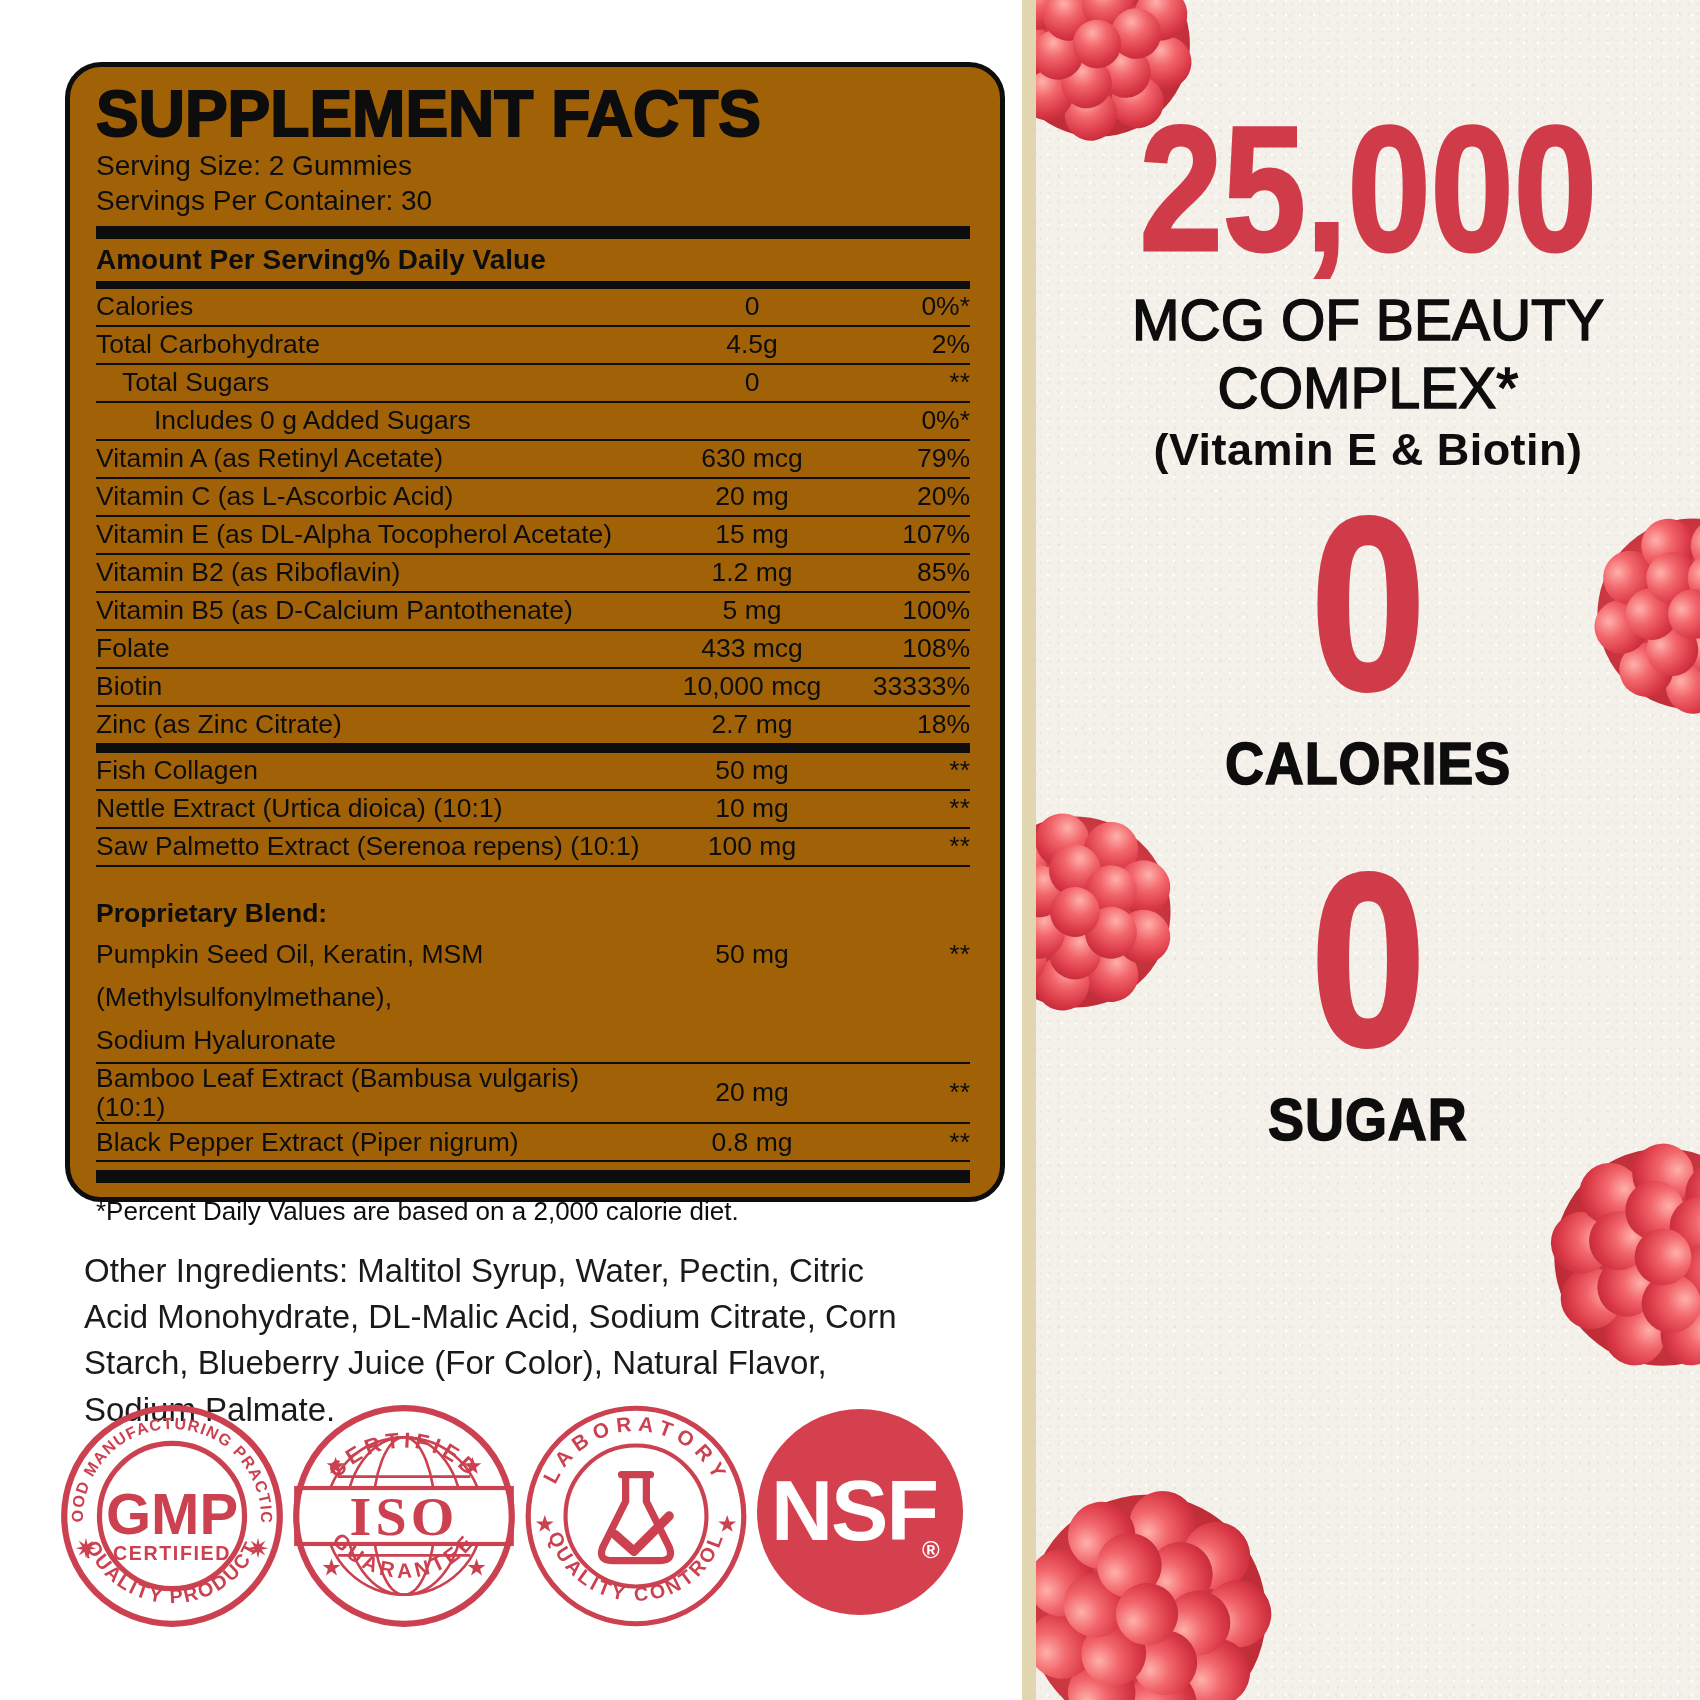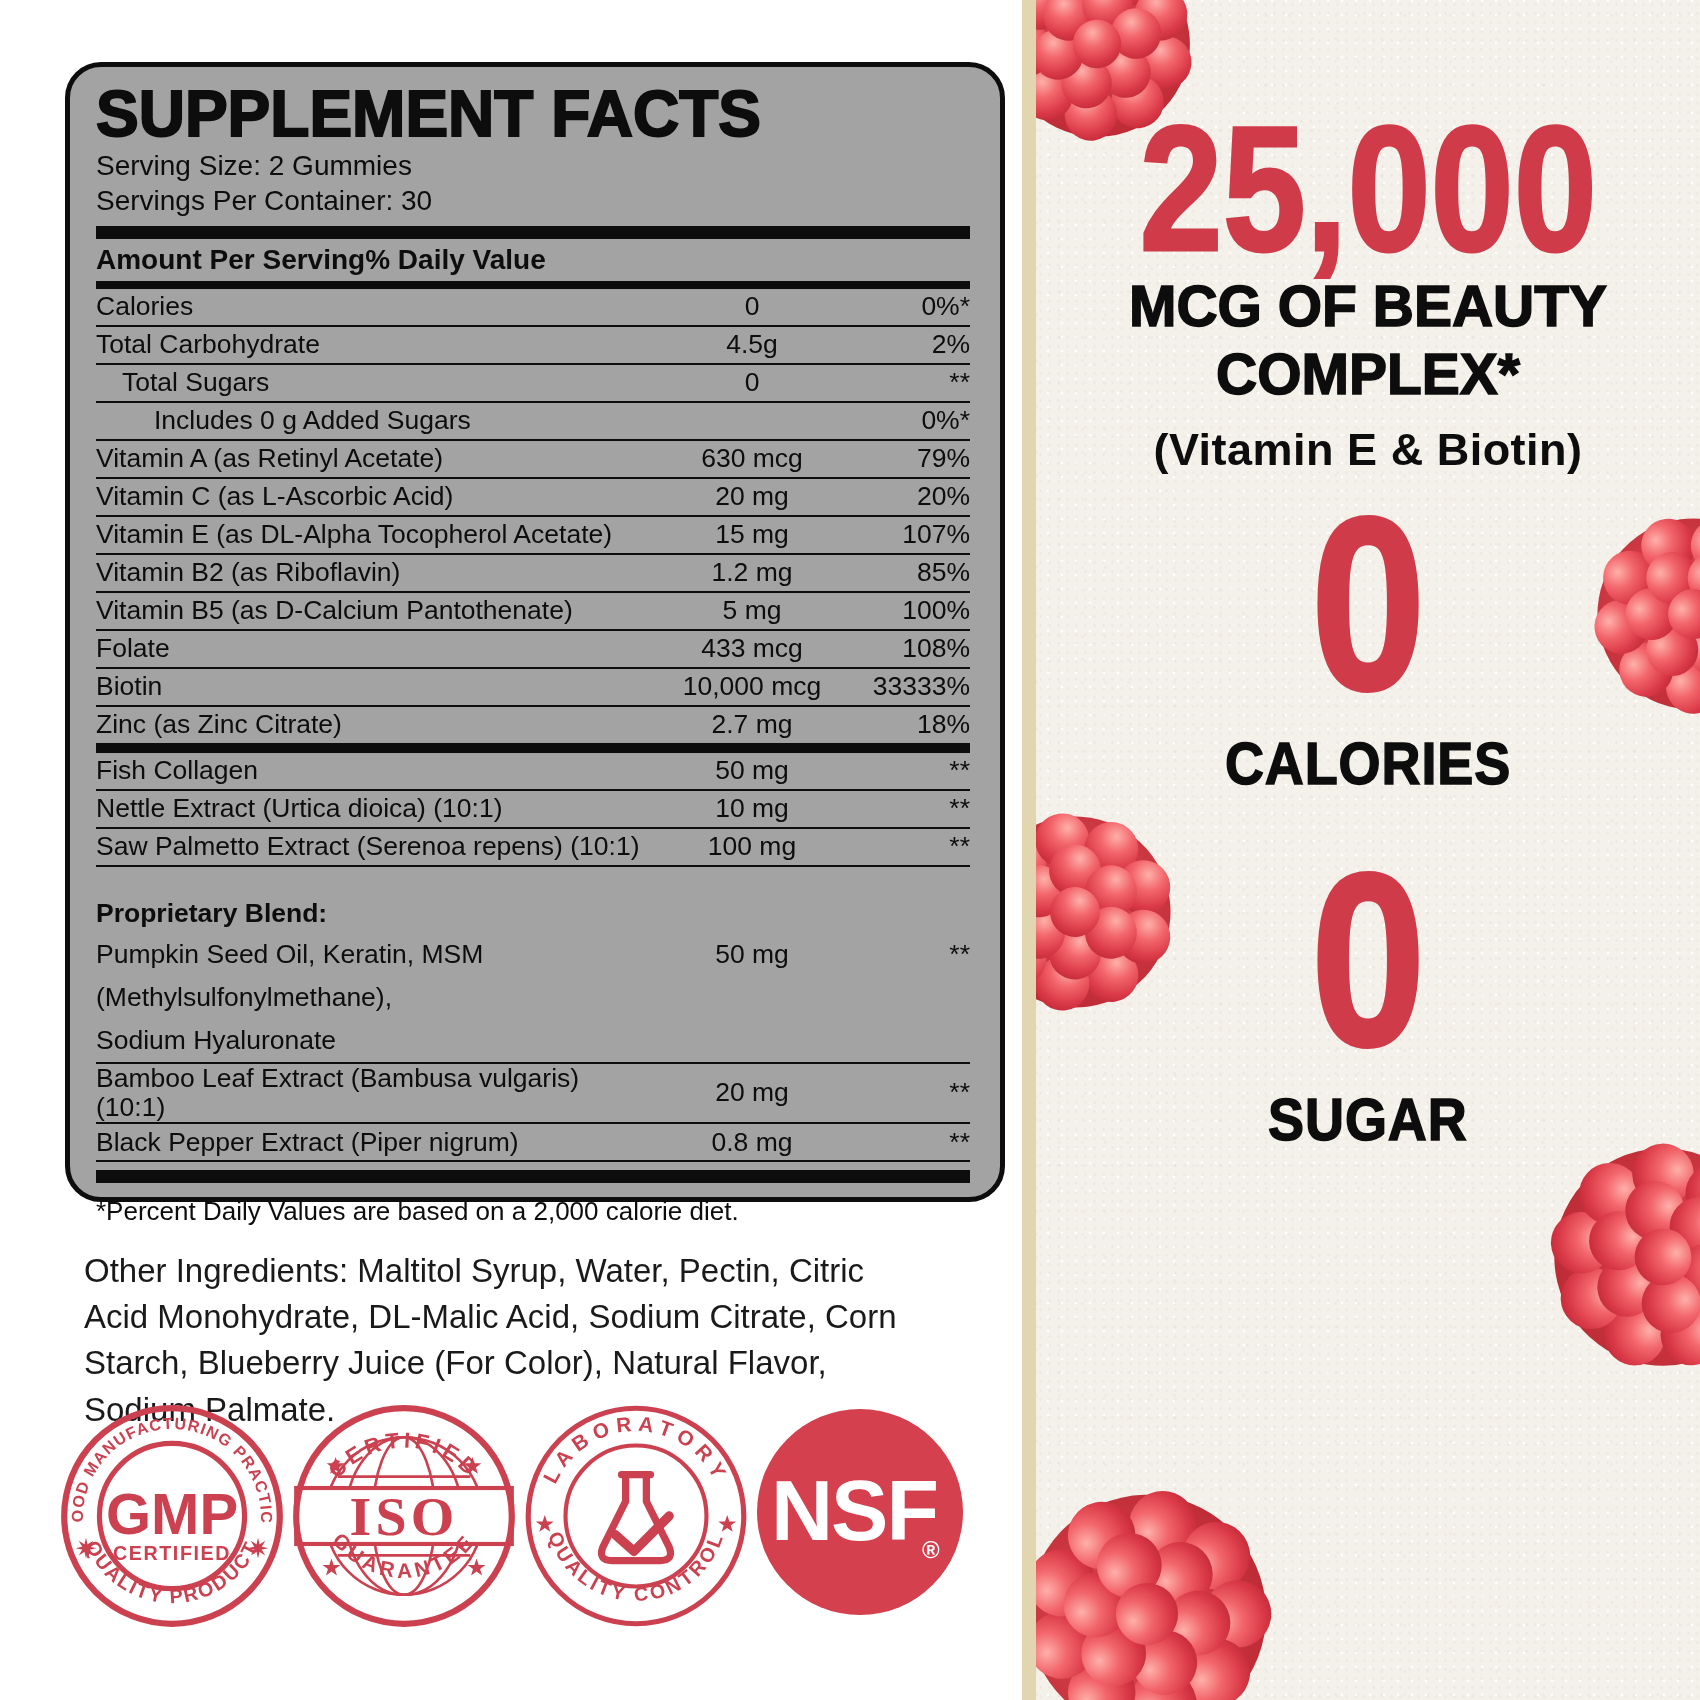--- a/index.html
+++ b/index.html
@@ -6,21 +6,21 @@
     --accent_red:#d03b4a; --badge_red:#cb4150; --nsf_red:#d4404d;
     --divider_beige:#e2d6b1; --paper:#f4f0ea; --ink:#0d0d0d;
   }
   *{box-sizing:border-box;margin:0;padding:0;}
   body{margin:0;background:#fff;font-family:"Liberation Sans",sans-serif;color:var(--ink);}
   .page{position:relative;width:1700px;height:1700px;background:#fff;overflow:hidden;}
 
   
   .label-box{
     position:absolute;left:65px;top:62px;width:940px;height:1140px;
-    background:#a3a3a3;border:5px solid var(--ink);border-radius:36px;
+    background:#a16207;border:5px solid var(--ink);border-radius:36px;
     padding:14px 30px 0 26px;
   }
   .sf-title{font-size:64px;font-weight:900;letter-spacing:0;line-height:1.04;
     -webkit-text-stroke:2px var(--ink);white-space:nowrap;}
   .sf-serving{font-size:28px;line-height:1.22;margin-top:1px;}
   .tbar{height:13px;background:var(--ink);margin-top:8px;}
   .tbar.s{height:8px;margin-top:0;}
   .sf-headrow{display:flex;align-items:center;
     font-size:28px;font-weight:700;min-height:42px;}
   .frow{display:flex;align-items:center;min-height:38px;border-bottom:2px solid var(--ink);
@@ -56,21 +56,21 @@
       radial-gradient(rgba(120,105,90,.055) 1px, transparent 1.6px),
       radial-gradient(rgba(255,255,255,.9) 1px, transparent 1.7px),
       radial-gradient(rgba(120,105,90,.04) 1.3px, transparent 2.1px);
     background-size:9px 9px,14px 14px,23px 23px;
     background-position:0 0,5px 8px,12px 4px;
   }
   .rp-text{position:absolute;left:0;width:100%;text-align:center;}
   .headline-value{top:100px;font-size:178px;line-height:1;font-weight:900;
     color:var(--accent_red);-webkit-text-stroke:3px var(--accent_red);}
   .headline-value span,.stat .v{display:inline-block;transform:scaleX(.84);}
-  .headline-lines{top:272px;font-size:57px;font-weight:700;line-height:1.2;
+  .headline-lines{top:286px;font-size:57px;font-weight:400;line-height:1.2;
     -webkit-text-stroke:1.5px var(--ink);}
   .headline-sub{top:424px;font-size:45px;font-weight:600;letter-spacing:.5px;}
   .stat{display:flex;flex-direction:column;align-items:center;}
   .stat .v{font-size:245px;line-height:1;font-weight:900;color:var(--accent_red);
     -webkit-text-stroke:4px var(--accent_red);}
   .stat .l{font-size:60px;font-weight:900;margin-top:2px;letter-spacing:1px;
     -webkit-text-stroke:1.5px var(--ink);transform:scaleX(.9);}
   #stat-0{top:482px;}
   #stat-1{top:838px;}
   #stat-2{top:1228px;}

